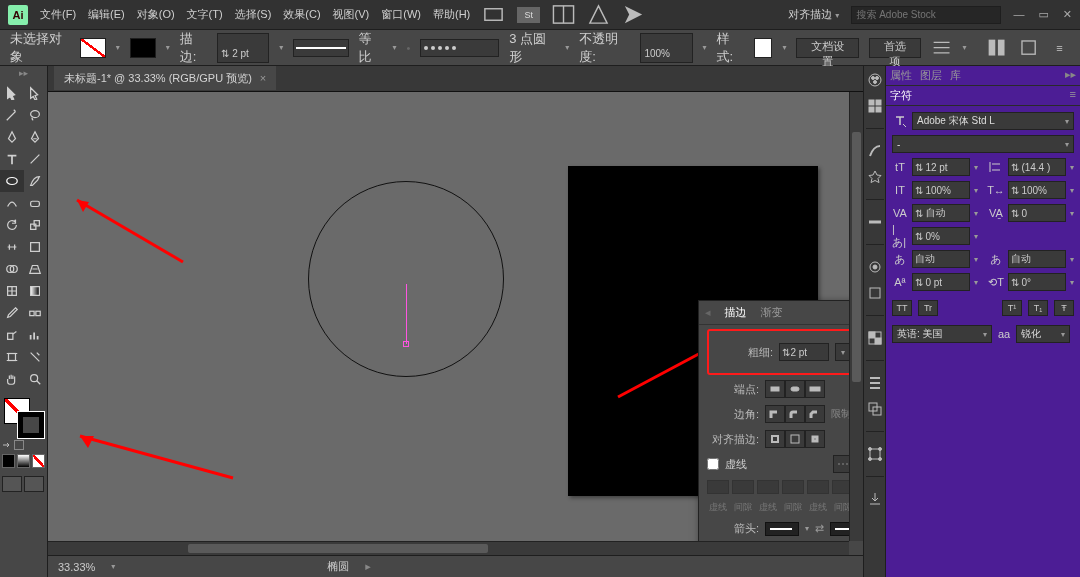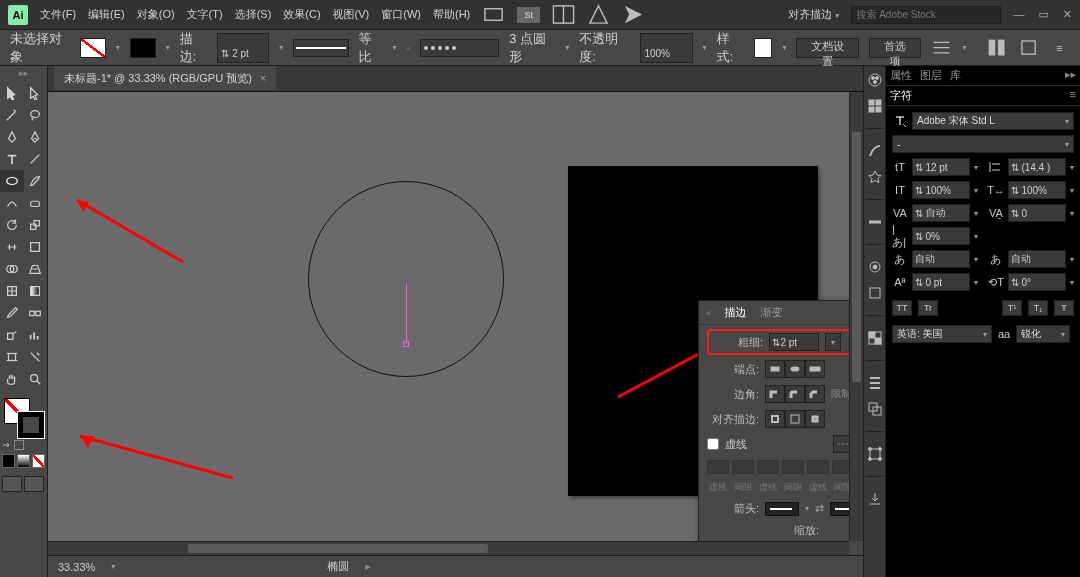--- a/index.html
+++ b/index.html
@@ -71,37 +71,37 @@
   .panel-tabs { display:flex; align-items:center; padding:4px 6px; gap:14px; border-bottom:1px solid #333; }
   .panel-tabs .t { color:#999; }
   .panel-tabs .t.on { color:#fff; }
   .panel-tabs .sp { flex:1; }
   .panel-tabs .pm { color:#999; cursor:default; }
   .panel-body { padding:6px 8px; display:flex; flex-direction:column; gap:7px; }
   .panel-row { display:flex; align-items:center; gap:6px; }
   .pr-label { width:52px; text-align:right; color:#bbb; }
   .pr-input { width:50px; height:18px; background:#3a3a3a; border:1px solid #222; color:#ccc; font-size:10px; padding:0 2px; display:flex; align-items:center; }
   .pr-dd { width:16px; height:18px; border:1px solid #222; background:#3a3a3a; display:flex; align-items:center; justify-content:center; font-size:8px; color:#999; }
-  .red-highlight { border:2px solid #ff1a1a; border-radius:3px; padding:2px; margin:-2px 0; }
+  .red-highlight { border:2px solid #ff1a1a; border-radius:3px; padding:12px; margin:-2px 0; }
   .btn-grp { display:flex; }
   .mini-btn { width:20px; height:18px; background:#3a3a3a; border:1px solid #222; display:flex; align-items:center; justify-content:center; }
   .mini-btn svg { width:12px; height:12px; stroke:#bbb; fill:#bbb; }
   .check-row { display:flex; align-items:center; gap:6px; }
   .check-row input { width:12px; height:12px; }
   .dash-cells { display:flex; gap:3px; }
   .dash-cell { width:22px; height:14px; border:1px solid #333; background:#3a3a3a; }
   .arrowhead-sw { width:34px; height:14px; background:#222; border:1px solid #111; display:flex; align-items:center; }
   .arrowhead-sw .bar { width:22px; height:2px; background:#fff; margin-left:4px; }
   
   .right-dock { width: 22px; background: #383838; display:flex; flex-direction:column; align-items:center; padding-top:6px; gap:10px; border-left:1px solid #1e1e1e; }
   .dock-ico { width:16px; height:16px; }
   .dock-ico svg { width:16px; height:16px; stroke:#bbb; fill:#bbb; }
   .dock-sep { width:18px; height:1px; background:#222; margin:4px 0; }
   
-  .panels { width:195px; background:#000000; border-left:1px solid #1e1e1e; display:flex; flex-direction:column; font-size:11px; }
+  .panels { width:195px; background:#4c1d95; border-left:1px solid #1e1e1e; display:flex; flex-direction:column; font-size:11px; }
   .panel-top-tabs { display:flex; padding:2px 4px; gap:8px; color:#999; border-bottom:1px solid #2a2a2a; flex-wrap: wrap; }
   .panel-top-tabs .on { color:#fff; }
   .char-body { padding:6px; display:flex; flex-direction:column; gap:5px; }
   .c-row { display:flex; align-items:center; gap:4px; }
   .c-sel { flex:1; height:18px; background:#3a3a3a; border:1px solid #222; color:#ddd; padding:0 4px; font-size:10px; display:flex; align-items:center; justify-content:space-between; }
   .c-input { width:58px; height:18px; background:#3a3a3a; border:1px solid #222; color:#ccc; font-size:10px; display:flex; align-items:center; gap:2px; padding:0 2px; }
   .c-ico { width:16px; height:16px; display:flex; align-items:center; justify-content:center; color:#ccc; }
   .tt-row { display:flex; gap:6px; padding:4px 0; }
   .tt { width:20px; height:16px; background:#3a3a3a; border:1px solid #222; display:flex; align-items:center; justify-content:center; font-size:9px; color:#ccc; }
   

